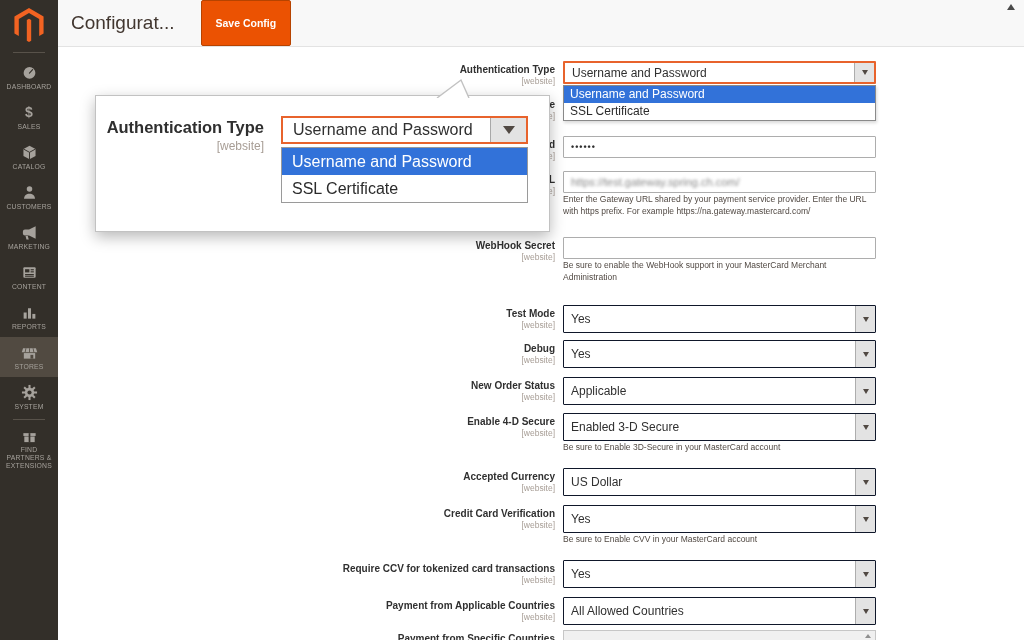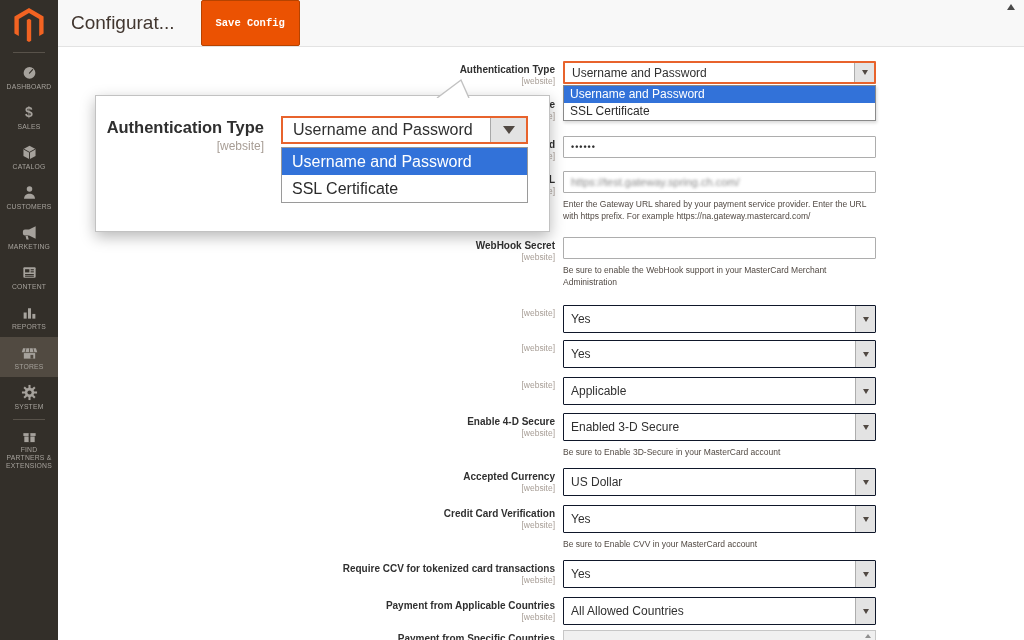--- a/index.html
+++ b/index.html
@@ -20,21 +20,21 @@
   .s-icon-text { font-size:14px; font-weight:bold; color:#a6a29c; line-height:15px; }
   .s-label { margin-top:2px; font-size:6.8px; letter-spacing:.2px; color:#a6a29c; text-align:center;
              line-height:8px; max-width:54px; }
 
   
   .header { position:absolute; left:58px; top:0; width:966px; height:47px; background:#f8f8f8;
             border-bottom:1px solid #e3e3e3; display:flex; align-items:center; z-index:10; }
   .page-title { margin-left:13px; font-size:19px; color:#41362f; }
   .save-btn { margin-left:26px; background:#eb5202; color:#fff; border:1px solid #b64300;
               font-size:10.5px; font-weight:bold; padding:16px 14px; border-radius:2px; cursor:pointer;
-              font-family:Liberation Mono, monospace;text-align:right; }
+              font-family:Liberation Sans, sans-serif;text-align:right; }
   .scroll-top { position:absolute; right:9px; top:4px; width:0; height:0;
                 border-left:4px solid transparent; border-right:4px solid transparent;
                 border-bottom:6px solid #4a4a4a; }
 
   
   .main { position:absolute; left:48px; top:47px; width:966px; height:593px; background:#fff; }
   .row { position:absolute; left:0; width:966px; }
   .lbl { position:absolute; left:100px; top:3px; width:407px; text-align:right; }
   .lbl-main { display:block; font-size:10px; font-weight:bold; color:#303030; line-height:12px; }
   .scope { display:block; font-size:8.5px; color:#a79d95; line-height:11px; }
@@ -45,21 +45,21 @@
   .pwd { letter-spacing:1px; font-weight:bold; font-size:9px; color:#303030; }
   .sel { width:313px; height:28px; border:1px solid #0f172a; background:#fff; border-radius:1px;
          display:flex; align-items:stretch; cursor:pointer; }
   .sel.focused { border:2px solid #e8632c; height:23px; }
   .sel-val { flex:1; font-size:12px; color:#303030; display:flex; align-items:center; padding-left:7px;
              white-space:nowrap; overflow:hidden; }
   .sel-btn { width:20px; background:#e3e3e3; border-left:1px solid #adadad; display:flex;
              align-items:center; justify-content:center; }
   .caret { width:0; height:0; border-left:3.5px solid transparent; border-right:3.5px solid transparent;
            border-top:5px solid #514943; }
-  .note { margin-top:5px; width:306px; font-size:8.5px; line-height:1.45; color:#514943; }
+  .note { width:306px; font-size:8.5px; line-height:1.45; color:#514943; }
   .msel { width:313px; height:40px; border:1px solid #c6c6c6; background:#f0f0f0; position:relative; }
   .msel .up { position:absolute; right:4px; top:3px; width:0; height:0;
               border-left:3px solid transparent; border-right:3px solid transparent;
               border-bottom:4px solid #8f8f8f; }
 
   
   .dropdown { position:absolute; left:515px; top:38px; width:313px; background:#fff;
               border:1px solid #8a8a8a; z-index:20; box-shadow:1px 2px 3px rgba(0,0,0,.15); }
   .dropdown .opt { height:17px; line-height:17px; font-size:12px; padding-left:6px; color:#2b2b2b;
                    white-space:nowrap; cursor:pointer; }
@@ -278,48 +278,51 @@
         <span class="scope">[website]</span>
       </div>
       <div class="ctrl">
         <div class="tinput"></div>
         <div class="note">Be sure to enable the WebHook support in your MasterCard Merchant Administration</div>
       </div>
     </div>
 
     <div class="row" style="top:258px">
       <div class="lbl">
+        <span class="lbl-main">Test Mode</span>
         <span class="scope">[website]</span>
       </div>
       <div class="ctrl">
         <div class="sel">
           <span class="sel-val">Yes</span>
           <span class="sel-btn">
               <span class="caret"></span>
             </span>
         </div>
       </div>
     </div>
 
     <div class="row" style="top:293px">
       <div class="lbl">
+        <span class="lbl-main">Debug</span>
         <span class="scope">[website]</span>
       </div>
       <div class="ctrl">
         <div class="sel">
           <span class="sel-val">Yes</span>
           <span class="sel-btn">
               <span class="caret"></span>
             </span>
         </div>
       </div>
     </div>
 
     <div class="row" style="top:330px">
       <div class="lbl">
+        <span class="lbl-main">New Order Status</span>
         <span class="scope">[website]</span>
       </div>
       <div class="ctrl">
         <div class="sel">
           <span class="sel-val">Applicable</span>
           <span class="sel-btn">
               <span class="caret"></span>
             </span>
         </div>
       </div>

